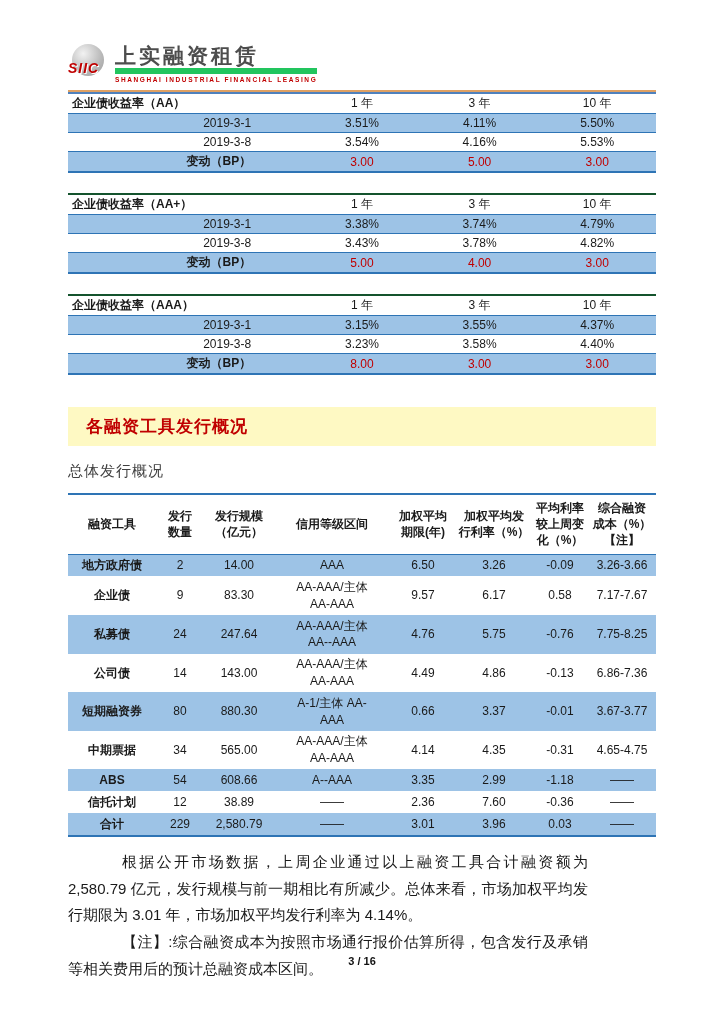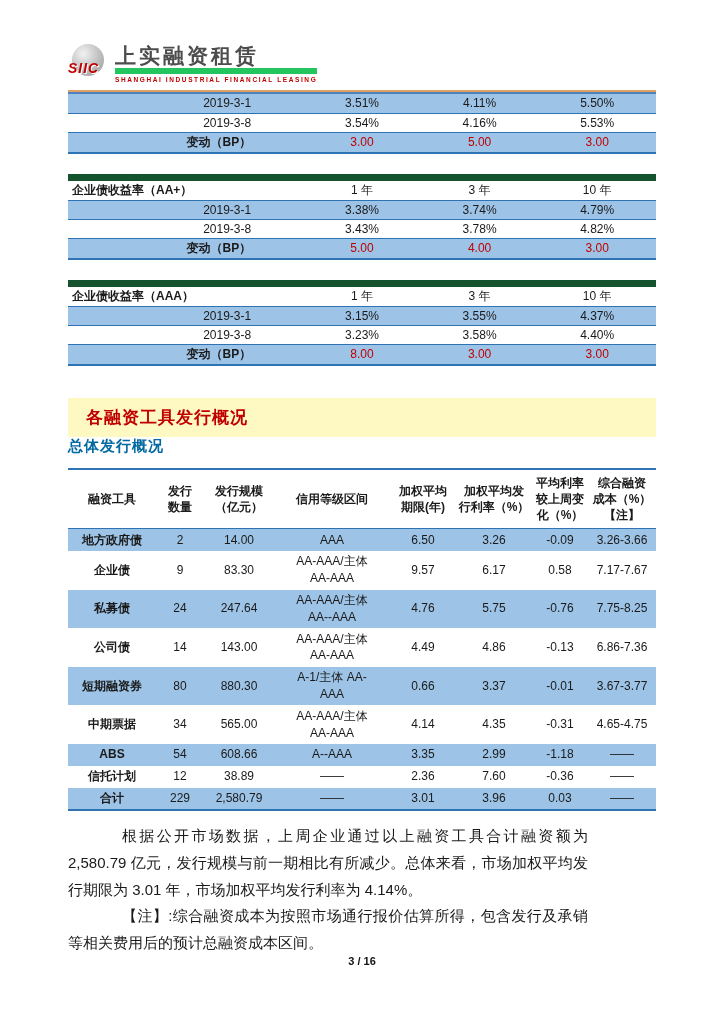--- a/index.html
+++ b/index.html
@@ -33,39 +33,39 @@
   }
 
   
   .rule { margin-top:7px; }
   .rule-orange { height:2px; background:#dfa164; }
   .rule-blue   { height:2px; background:#4f81bd; }
 
   
   table { border-collapse:collapse; width:100%; table-layout:fixed; }
   .ytable { font-size:12px; margin-top:0; }
-  .ytable.gap { margin-top:20px; border-top:7px solid #14532d; }
+  .ytable.gap { margin-top:20px; border-top:2px solid #14532d; }
   .ytable tr { height:19px; }
   .ytable th, .ytable td { padding:1px 2px; text-align:center; font-weight:normal; }
   .ytable .yhead { border-bottom:1px solid #2e74b5; }
   .ytable .yhead .ttl { text-align:left; font-weight:bold; padding-left:4px; }
   .ytable tr.mid { border-bottom:1px solid #2e74b5; }
   .ytable tr.chg { border-bottom:2px solid #2e74b5; }
   .ytable .rlabel { text-align:right; padding-right:52px; }
   .ytable tr.chg .rlabel { font-weight:bold; }
   .hl { background:#9dc3e6; }
   .red { color:#c00000; font-weight:bold; }
   .yc0 { width:40%; } .yc { width:20%; }
 
   
   .section-bar {
     margin-top:32px; background:#fef9c3; padding:8px 0 8px 18px;
   }
   .section-bar .t { color:#c00000; font-size:17px; font-weight:bold; letter-spacing:1px; }
-  .subsection { font-size:15px; font-weight:bold; color:#0369a1; letter-spacing:1px; }
+  .subsection { margin-top:16px; font-size:15px; font-weight:normal; color:#404040; letter-spacing:1px; }
 
   
   .itable { font-size:12px; margin-top:12px; border-top:2px solid #2e74b5; }
   .itable th {
     font-weight:bold; text-align:center; vertical-align:middle;
     padding:5px 1px; line-height:1.35; white-space:pre-line;
   }
   .itable thead tr { border-bottom:1px solid #2e74b5; }
   .itable td {
     text-align:center; vertical-align:middle; padding:2.5px 1px;
@@ -108,20 +108,26 @@
     </div>
 
     <table class="ytable">
       <colgroup>
           <col class="yc0">
           <col class="yc">
           <col class="yc">
           <col class="yc">
         </colgroup>
       <tbody>
+        <tr class="yhead">
+          <th class="ttl">企业债收益率（AA）</th>
+          <th>1 年</th>
+          <th>3 年</th>
+          <th>10 年</th>
+        </tr>
         <tr class="hl mid">
           <td class="rlabel">2019-3-1</td>
           <td>3.51%</td>
           <td>4.11%</td>
           <td>5.50%</td>
         </tr>
         <tr class="mid">
           <td class="rlabel">2019-3-8</td>
           <td>3.54%</td>
           <td>4.16%</td>

